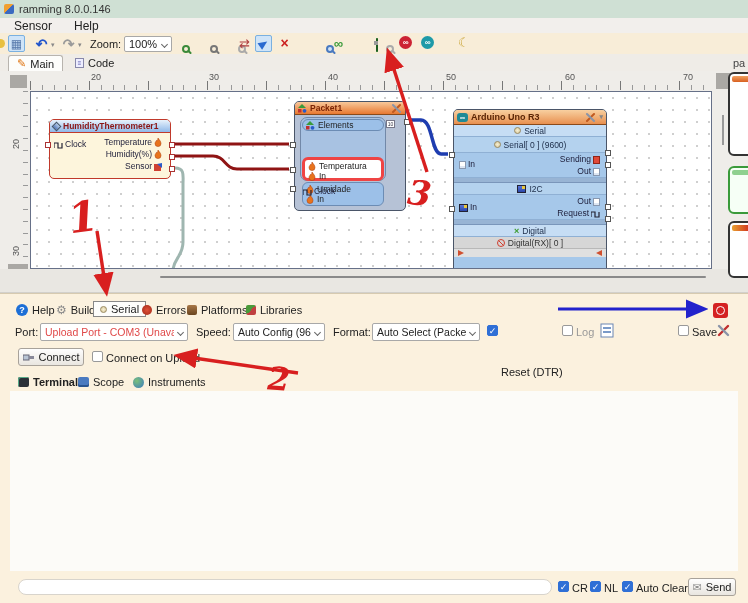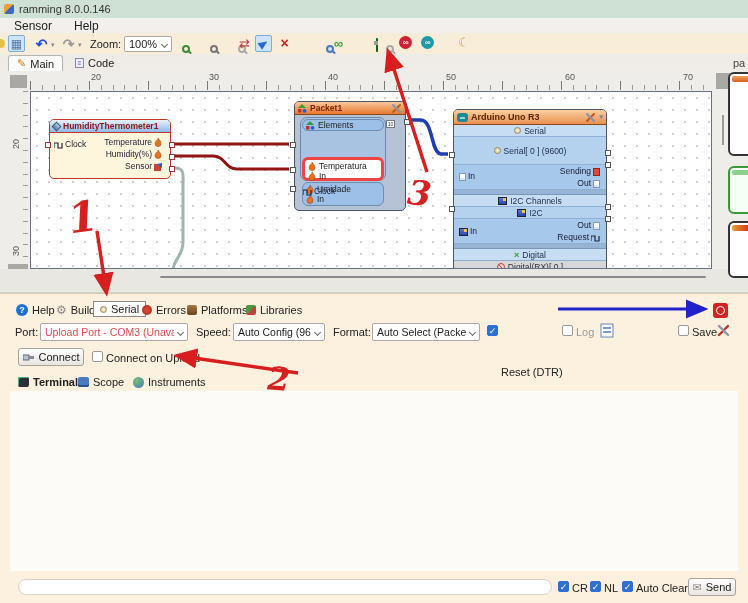--- a/index.html
+++ b/index.html
@@ -296,43 +296,39 @@
                 <path d="M2 9 L9 2" stroke="#c05a20" stroke-width="2" stroke-linecap="round"></path>
                 <path d="M2 2 L9 9" stroke="#8a94a8" stroke-width="2" stroke-linecap="round"></path>
               </svg>
             <span class="caret">▾</span>
           </span>
         </div>
         <div class="arow" style="height:12px;background:#c6ddf4;border-bottom:1px solid #8fb0d4;">
           <span class="bulb"></span>
           <span>Serial</span>
         </div>
-        <div class="arow" style="height:28px;background:#b4d2ee;border-bottom:1px solid #8fb0d4;">
+        <div class="arow" style="height:16px;background:#b4d2ee;border-bottom:1px solid #8fb0d4;">
           <span class="bulb"></span>
           <span>Serial[ 0 ] (9600)</span>
         </div>
         <div style="position:relative;height:25px;background:#a6c8ea;border-bottom:1px solid #8fb0d4;color:#1c2c48;">
           <div class="prow" style="left:5px;top:6px;">
             <span class="docic"></span>
             <span>In</span>
           </div>
           <div class="prow" style="right:6px;top:1px;">
             <span>Sending</span>
             <span class="docic red"></span>
           </div>
           <div class="prow" style="right:6px;top:13px;">
             <span>Out</span>
             <span class="docic"></span>
           </div>
         </div>
         <div style="height:5px;background:#98b4d4;border-bottom:1px solid #7a96ba;"></div>
-        <div class="arow" style="height:12px;background:#c6ddf4;border-bottom:1px solid #8fb0d4;">
-          <span class="chip"></span>
-          <span>I2C Channels</span>
-        </div>
         <div class="arow" style="height:12px;background:#b4d2ee;border-bottom:1px solid #8fb0d4;">
           <span class="chip"></span>
           <span>I2C</span>
         </div>
         <div style="position:relative;height:25px;background:#a6c8ea;border-bottom:1px solid #8fb0d4;color:#1c2c48;">
           <div class="prow" style="left:5px;top:7px;">
             <span class="chip"></span>
             <span>In</span>
           </div>
           <div class="prow" style="right:6px;top:1px;">

